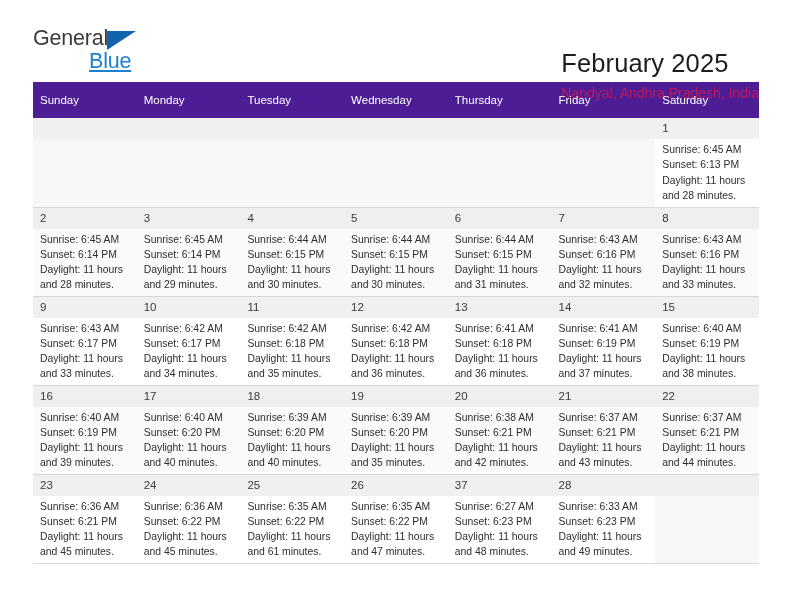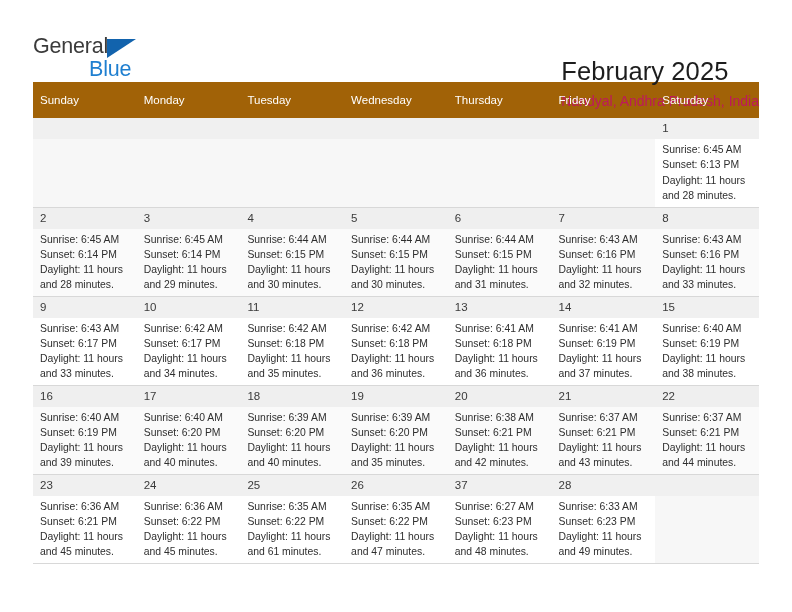--- a/index.html
+++ b/index.html
@@ -16,21 +16,21 @@
     height: 612px;
     padding: 0 33px;
   }
 
   
   .header {
     display: flex;
     align-items: flex-start;
     justify-content: space-between;
     height: 72px;
-    padding-top: 36px;
+    padding-top: 28px;
   }
   .logo {
     position: relative;
     width: 125px;
     height: 46px;
     line-height: 1;
     user-select: none;
   }
   .logo-general {
     font-size: 21.5px;
@@ -38,20 +38,21 @@
     letter-spacing: -0.2px;
     display: block;
   }
   .logo-blue {
     font-size: 21.5px;
     color: #1f7fd0;
     letter-spacing: -0.2px;
     display: block;
     margin-left: 56px;
     margin-top: 1px;
+    text-decoration: underline;
   }
   .logo-triangle {
     position: absolute;
     left: 74px;
     top: 3px;
     width: 0;
     height: 0;
     border-left: 29px solid #1263ad;
     border-bottom: 19px solid transparent;
   }
@@ -75,21 +76,21 @@
   }
 
   
   .calendar {
     width: 726px;
     border-collapse: collapse;
     table-layout: fixed;
     margin-top: 10px;
   }
   .calendar th {
-    background: #a16207;
+    background: #4c1d95;
     color: #ffffff;
     font-size: 11.5px;
     font-weight: normal;
     text-align: left;
     padding: 5px 0 5px 7px;
     height: 36px;
     border: none;
   }
   .calendar td {
     vertical-align: top;

